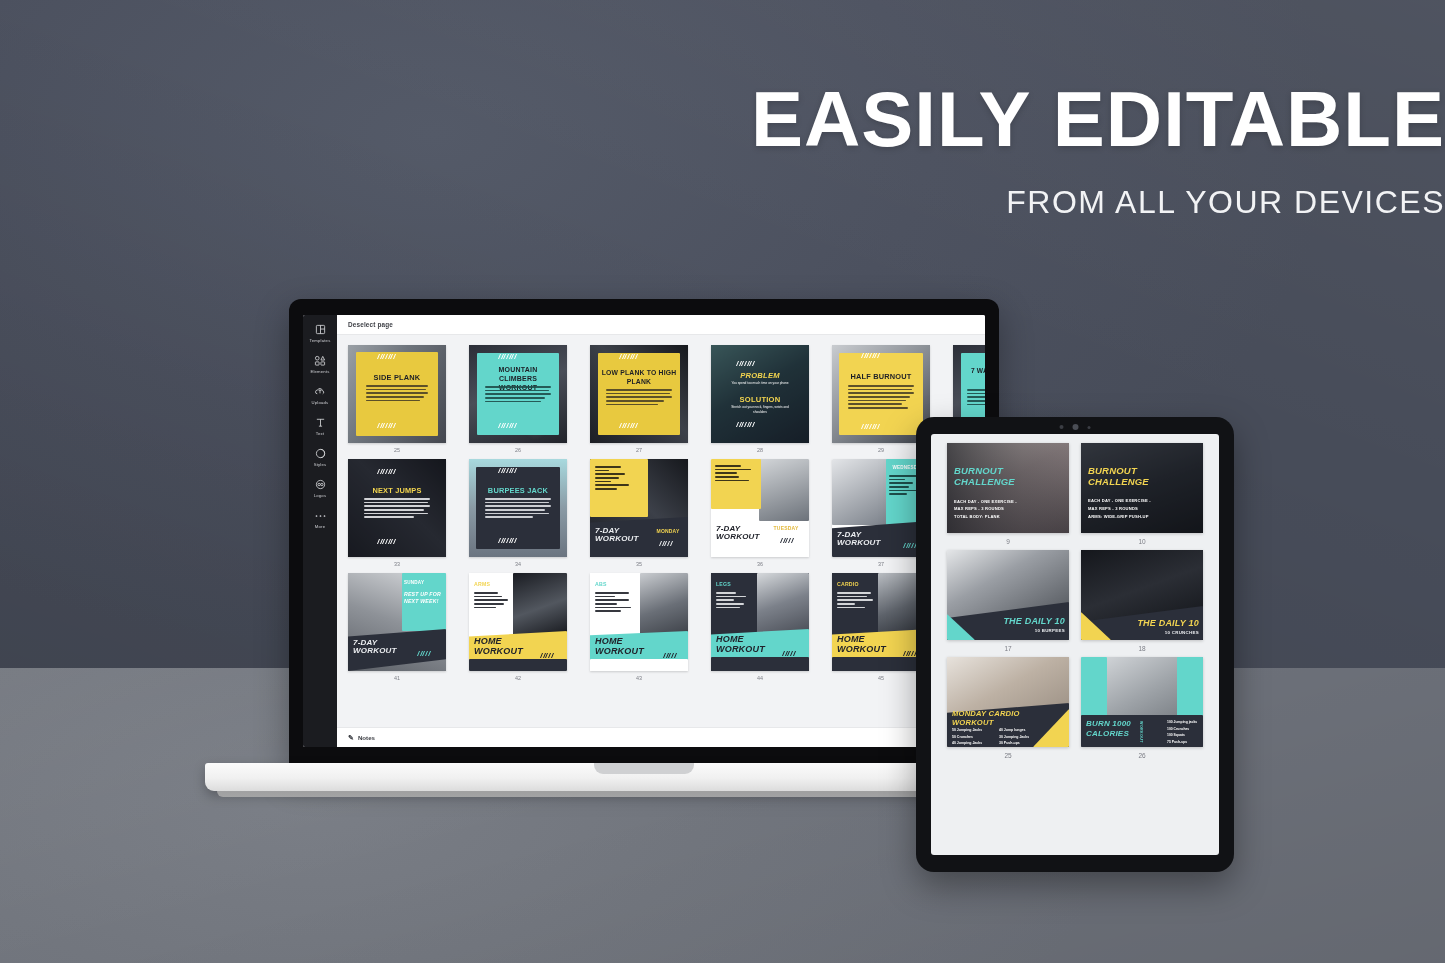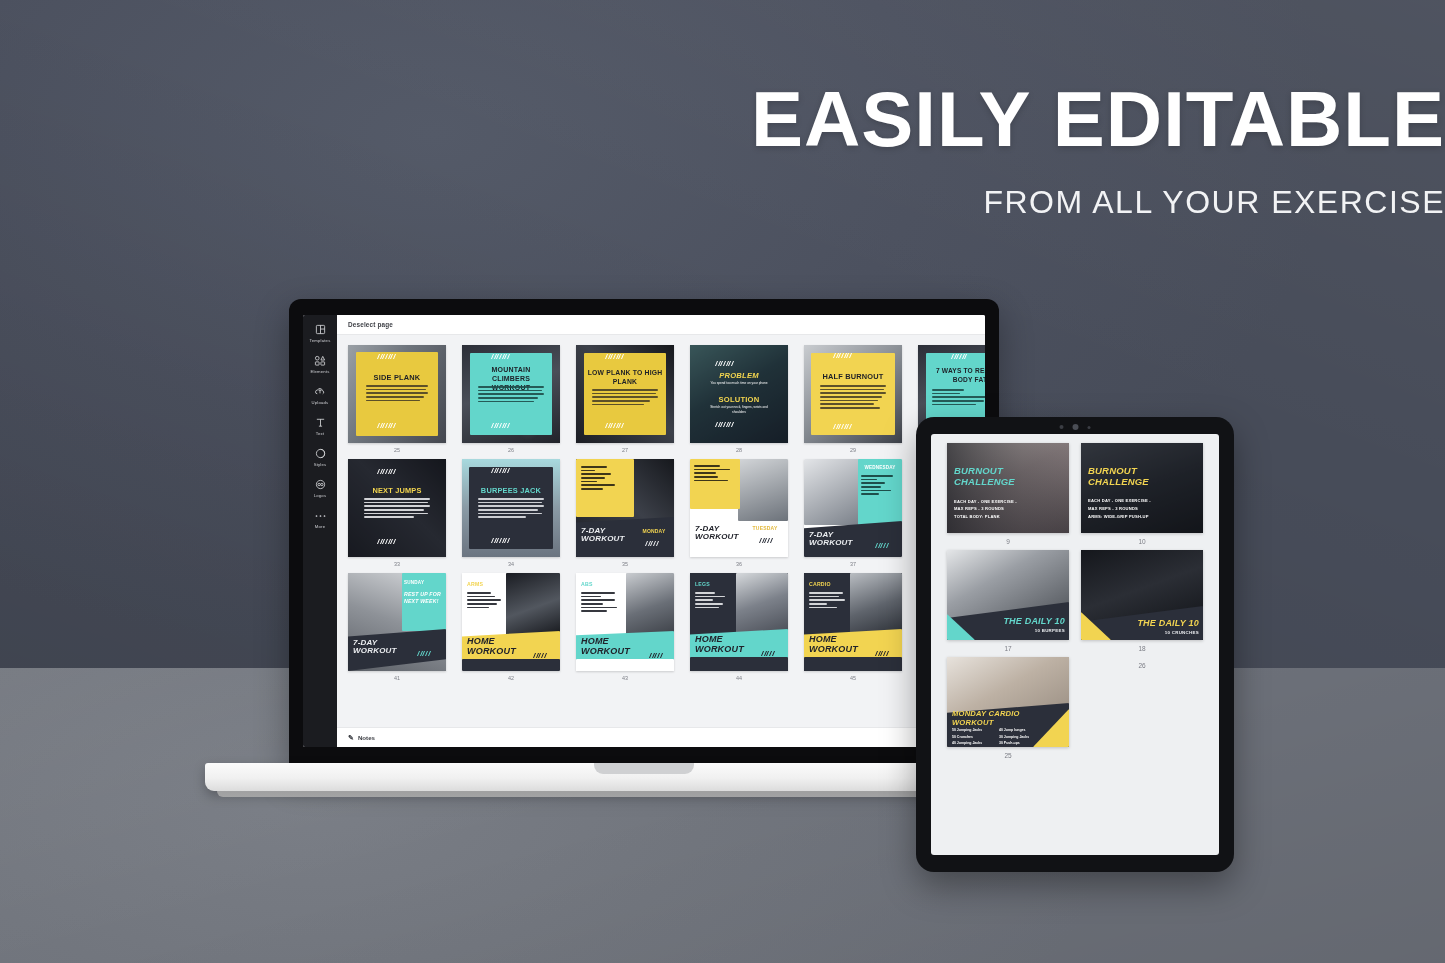--- a/index.html
+++ b/index.html
@@ -79,21 +79,21 @@
   .rail-lbl { font-size:4.2px; letter-spacing:.2px; margin-top:2px; color:#cfd0d4; }
   .main { flex:1; display:flex; flex-direction:column; min-width:0; }
   .topbar {
     height:20px; border-bottom:1px solid #e7e8ea; background:#fff;
     display:flex; align-items:center; padding-left:11px;
   }
   .topbar span { font-size:6.4px; color:#3d3f45; font-weight:600; letter-spacing:.15px;}
   .grid-area {
     flex:1; background:#f2f3f5; overflow:hidden; padding:10px 0 0 11px; position:relative;
   }
-  .g-row { display:flex; gap:16px; margin-bottom:6px; }
+  .g-row { display:flex; gap:23px; margin-bottom:6px; }
   .cell { width:98px; }
   .thumb {
     width:98px; height:98px; position:relative; overflow:hidden;
     box-shadow:0 1px 2px rgba(0,0,0,.16); background:#25262d;
   }
   .num { text-align:center; font-size:5.4px; color:#7b7d85; margin-top:4px; }
   .botbar {
     height:20px; border-top:1px solid #e7e8ea; background:#fff;
     display:flex; align-items:center; padding-left:11px; gap:4px;
   }
@@ -145,21 +145,21 @@
 </head>
 <body class="noselect">
 
 <div id="bg-wrap">
   <div class="bg-top"></div>
   <div class="bg-bottom"></div>
 </div>
 
 <div id="headline">
   <div class="t1">EASILY EDITABLE</div>
-  <div class="t2">FROM ALL YOUR EXERCISE</div>
+  <div class="t2">FROM ALL YOUR DEVICES</div>
 </div>
 
 <div id="laptop">
   <div class="lid">
     <div class="lid-inner">
       <div class="app">
 
         <div class="rail">
           <div class="rail-item">
             <div class="rail-ico">
@@ -829,19 +829,34 @@
               <div>30 Jumping Jacks</div>
               <div>30 Push-ups</div>
               <div>30 Jumping Jacks</div>
 
             </div>
           </div>
           <div class="t-num">25</div>
         </div>
 
         <div class="t-cell">
+          <div class="t-thumb">
+            <div class="ph" style="background:linear-gradient(150deg,#dcdfe2 0%,#9fa4a9 45%,#5c6167 100%);"></div>
+            <div class="pad" style="left:0;top:0;width:26px;height:62px;background:#63d6cb;"></div>
+            <div class="pad" style="left:96px;top:0;width:26px;height:62px;background:#63d6cb;"></div>
+            <div class="pad" style="left:0;top:58px;width:122px;height:32px;background:#2b2f3a;"></div>
+            <div class="ttl" style="left:5px;top:62px;width:66px;font-size:8px;color:#63d6cb;font-style:italic;text-align:left;line-height:1.2;">BURN 1000 CALORIES</div>
+            <div class="ttl" style="left:62px;top:62px;width:26px;font-size:3.6px;color:#63d6cb;transform:rotate(90deg);transform-origin:left top;letter-spacing:.4px;">WORKOUT</div>
+            <div class="bodytxt" style="left:86px;top:62px;width:40px;font-size:3.4px;color:#fff;font-weight:bold;line-height:1.95;">
+              <div>100 Jumping jacks</div>
+              <div>100 Crunches</div>
+              <div>100 Squats</div>
+              <div>75 Push-ups</div>
+              <div>25 Burpees</div>
+            </div>
+          </div>
           <div class="t-num">26</div>
         </div>
       </div>
 
     </div>
   </div>
 </div>
 
 </body></html>

